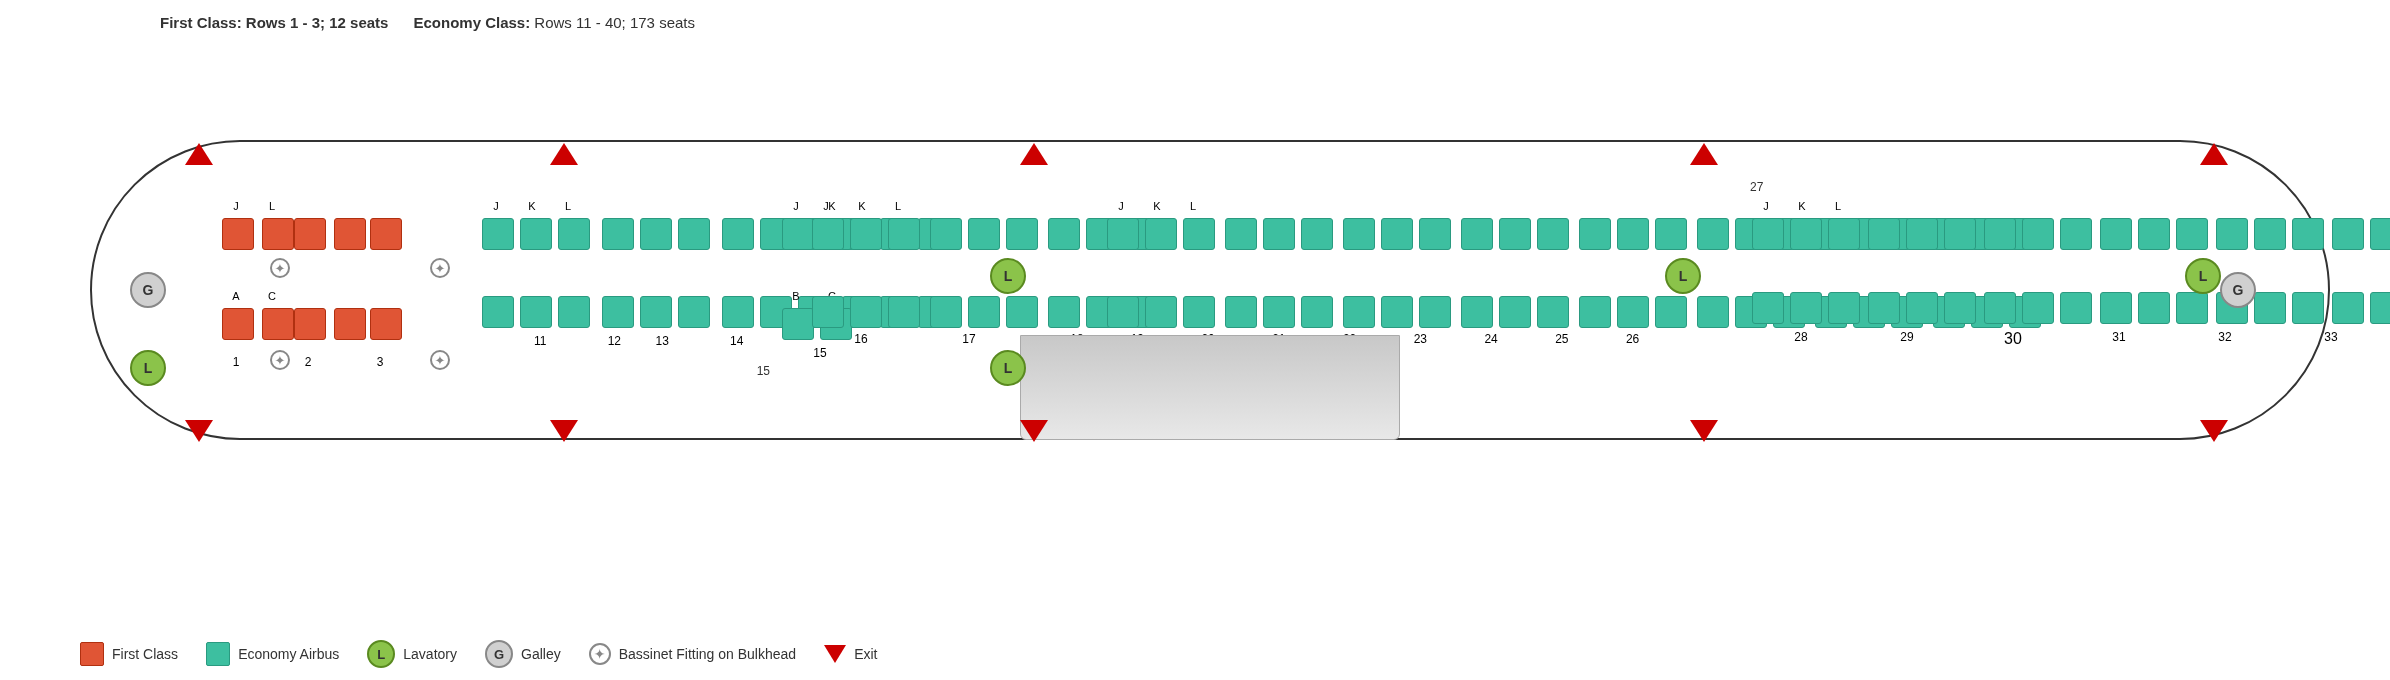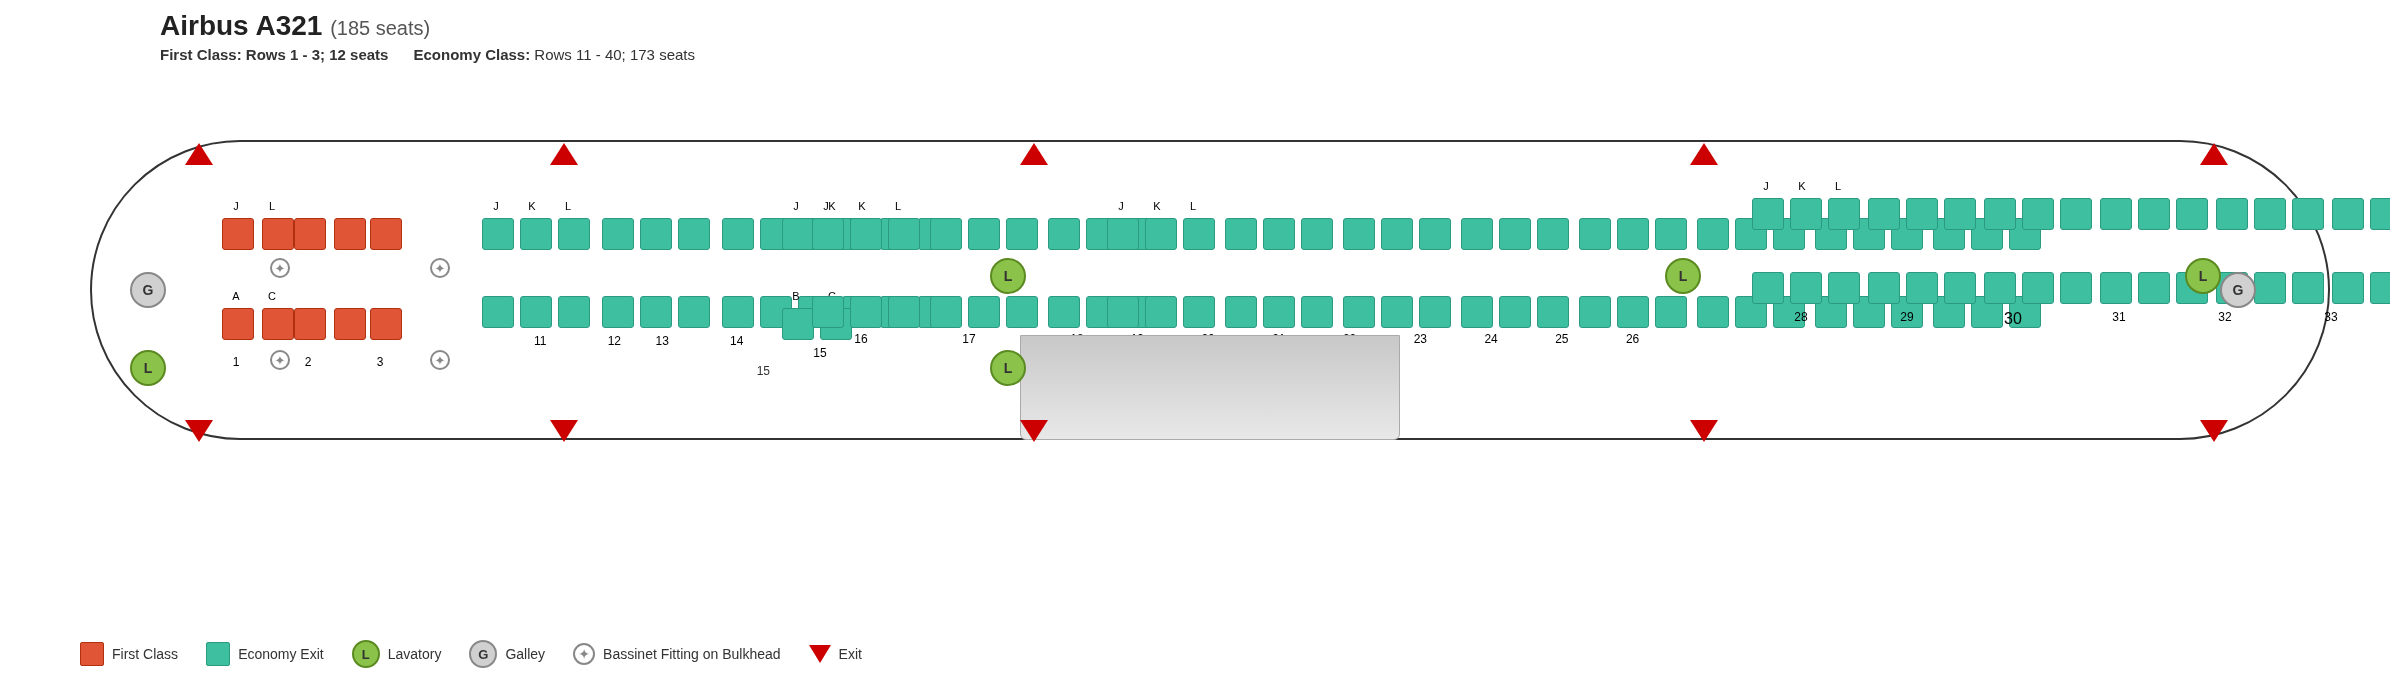--- a/index.html
+++ b/index.html
@@ -231,24 +231,20 @@
       width: 0; height: 0;
       border-left: 11px solid transparent;
       border-right: 11px solid transparent;
       border-top: 18px solid #cc0000;
     }
   </style>
 </head>
 <body>
 
 <div class="header">
-  <h1>
-    <span class="model">Airbus  A321</span>
-    <span class="seats">(185 seats)</span>
-  </h1>
   <div class="subinfo">
     <strong><strong>First Class:</strong> Rows 1 - 3;  12 seats</strong>
     &nbsp;&nbsp;&nbsp;&nbsp;
     <strong>Economy Class:</strong>
     <span> Rows 11 - 40;  173 seats</span>
   </div>
 </div>
 
 <div class="plane-container">
 
@@ -625,20 +621,21 @@
       <span style="width:102px; text-align:center; font-size:12px;">22</span>
       <span style="width:102px; text-align:center; font-size:12px;">23</span>
       <span style="width:102px; text-align:center; font-size:12px;">24</span>
       <span style="width:102px; text-align:center; font-size:12px;">25</span>
       <span style="width:102px; text-align:center; font-size:12px;">26</span>
     </div>
   </div>
 
   <div style="position:absolute; top:90px; left:1720px; width:500px;">
 
+    <div style="font-size:12px; text-align:left; margin-left:0; margin-bottom:6px; color:#333;">27</div>
     <div style="display:flex; gap:4px; margin-bottom:4px;">
       <span style="width:32px; text-align:center; font-size:11px;">J</span>
       <span style="width:32px; text-align:center; font-size:11px;">K</span>
       <span style="width:32px; text-align:center; font-size:11px;">L</span>
     </div>
     <div style="display:flex; gap:4px;" id="right-rows">
 
     <div style="display: flex; flex-direction: column; gap: 0px;">
           <div style="display: flex; gap: 4px;">
             <div style="display: flex; gap: 2px;">
@@ -717,21 +714,21 @@
 
 </div>
 
 <div class="legend" style="position:absolute; bottom:12px; left:80px; display:flex; align-items:center; gap:28px; font-size:14px; color:#333;">
   <div class="legend-item">
     <div class="legend-box first"></div>
     <span>First Class</span>
   </div>
   <div class="legend-item">
     <div class="legend-box economy"></div>
-    <span>Economy Exit</span>
+    <span>Economy Airbus</span>
   </div>
   <div class="legend-item">
     <div class="legend-circle-l">L</div>
     <span>Lavatory</span>
   </div>
   <div class="legend-item">
     <div class="legend-circle-g">G</div>
     <span>Galley</span>
   </div>
   <div class="legend-item">

